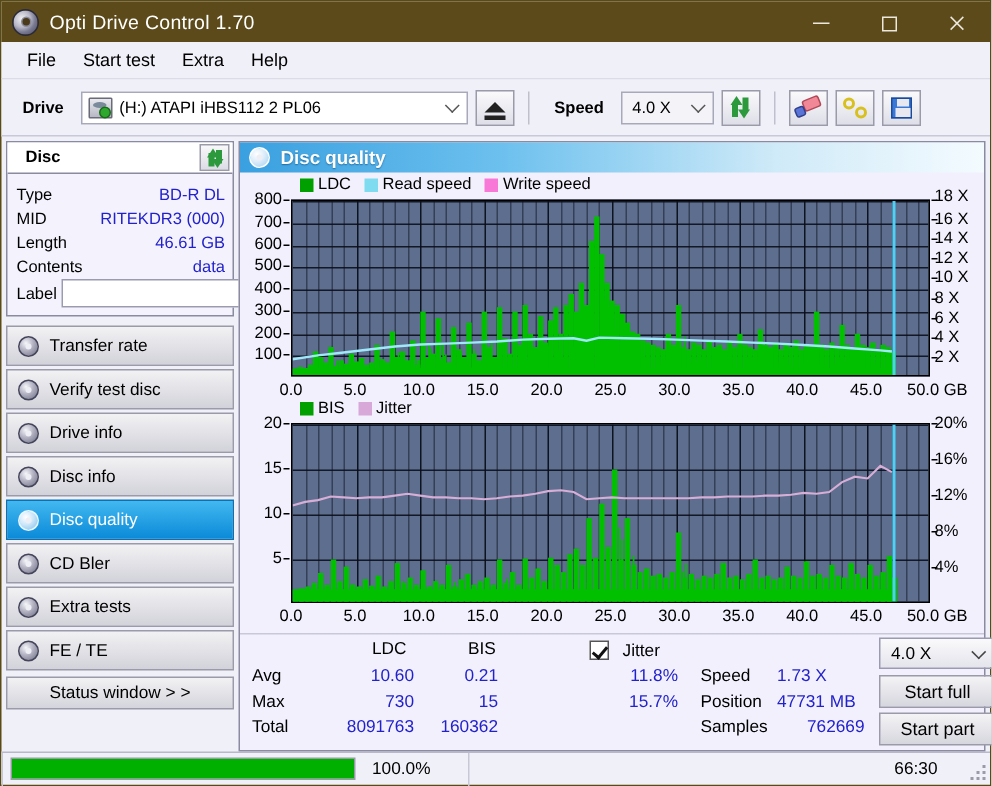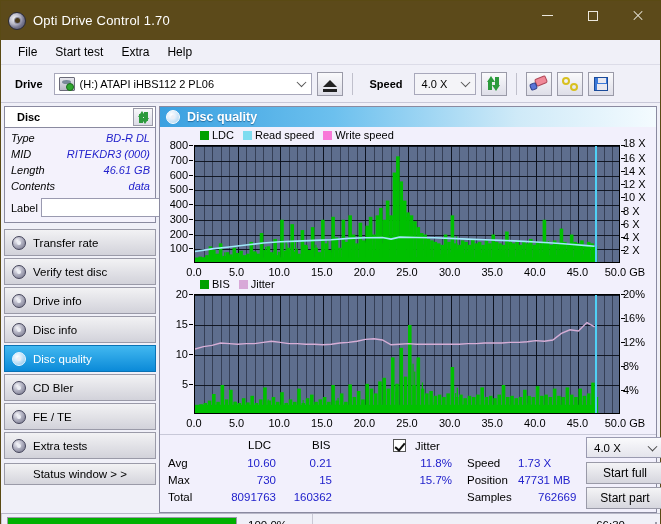--- a/index.html
+++ b/index.html
@@ -13,21 +13,21 @@
   }
   #app {
     width:661px; height:524px;
     position:relative;
     border:1px solid #5a4a14;
     background:#f0f0f8;
   }
 
   
   .titlebar {
-    height:39px; background:#5c4a1a;
+    height:27px; background:#5c4a1a;
     display:flex; align-items:center;
     position:relative;
   }
   .title-icon {
     width:18px; height:18px; margin-left:7px; margin-right:7px;
     border-radius:50%;
     background:radial-gradient(circle at 35% 35%, #f2f2f2 0%, #b8b8c8 38%, #7a7a92 60%, #45455c 100%);
     border:1px solid #2a2a38;
     position:relative;
   }
@@ -122,21 +122,21 @@
   .panel-head{
     height:21px; display:flex; align-items:center; justify-content:space-between;
     background:#ffffff; border-bottom:1px solid #8a8aa0; padding-left:12px; padding-right:2px;
   }
   .panel-head-title{font-weight:bold;font-size:11px;color:#000;}
   .panel-head-btn{
     width:20px;height:18px;border:1px solid #9a9aa8;background:linear-gradient(#f8f8fa,#dcdce6);
     display:flex;align-items:center;justify-content:center;
   }
   .disc-rows{ padding:4px 5px 5px 6px; }
-  .disc-row{ display:flex; justify-content:space-between; align-items:flex-start; height:16px;font-style:italic;}
+  .disc-row{ display:flex; justify-content:space-between; align-items:flex-end; height:16px;}
   .disc-key{ color:#000; font-size:11px;}
   .disc-val{ color:#2222cc; font-size:11px;}
   .label-row{ display:flex; align-items:center; gap:3px; margin-top:2px;}
   .label-input{
     flex:1; height:19px; background:#ffffff; border:1px solid #9a9ab0;
   }
   .label-btn{
     width:20px;height:19px;border:1px solid #9a9aa8;background:linear-gradient(#f8f8fa,#dcdce6);
     display:flex;align-items:center;justify-content:center;
   }
@@ -386,25 +386,25 @@
         <div class="nav-btn active">
           <span class="disc-small"></span>
           <span>Disc quality</span>
         </div>
         <div class="nav-btn">
           <span class="disc-small"></span>
           <span>CD Bler</span>
         </div>
         <div class="nav-btn">
           <span class="disc-small"></span>
-          <span>FE / TE</span>
+          <span>Extra tests</span>
         </div>
         <div class="nav-btn">
           <span class="disc-small"></span>
-          <span>Extra tests</span>
+          <span>FE / TE</span>
         </div>
       </div>
 
       <div class="status-win-btn">Status window &gt; &gt;</div>
     </div>
 
     <div class="main">
       <div class="mpanel">
         <div class="mpanel-head">
           <span class="disc-small" style="border-color:#fff;background:radial-gradient(circle at 36% 32%,#ffffff 0%,#dcecfa 45%,#9fd0ee 100%)"></span>

